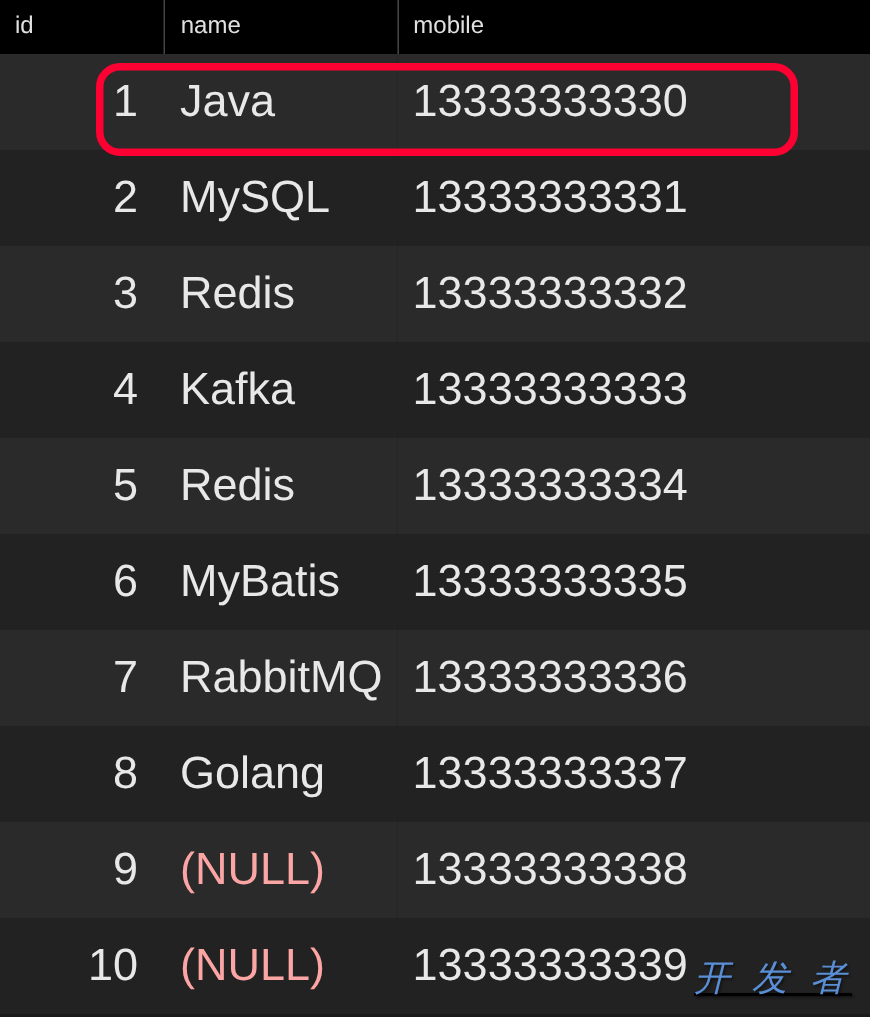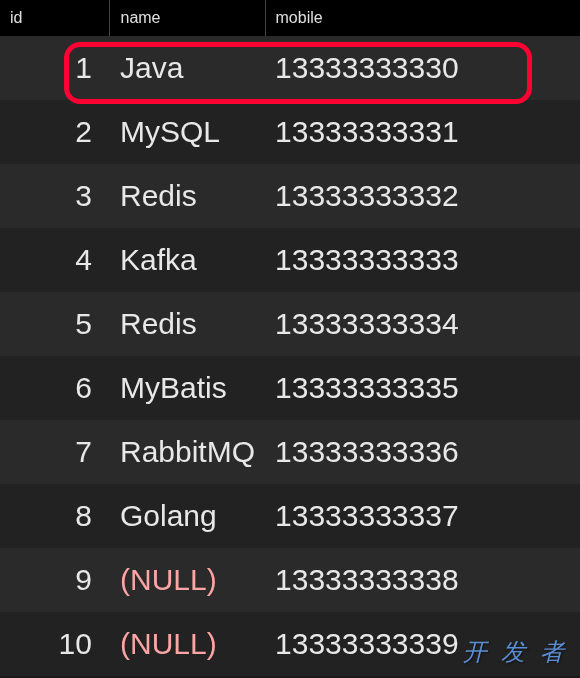--- a/index.html
+++ b/index.html
@@ -84,20 +84,21 @@
       height: 62px;
     }
     .watermark {
       position: absolute;
       bottom: 10px;
       right: 12px;
       text-align: right;
       font-family: Arial, sans-serif;
       font-style: italic;
       pointer-events: none;
+      text-decoration: underline;
     }
     .watermark-line1 {
       color: #5a8fd6;
       font-size: 24px;
       letter-spacing: 4px;
       text-shadow: 1px 1px 2px rgba(0,0,0,0.5);
     }
     .watermark-line2 {
       color: #888;
       font-size: 20px;

